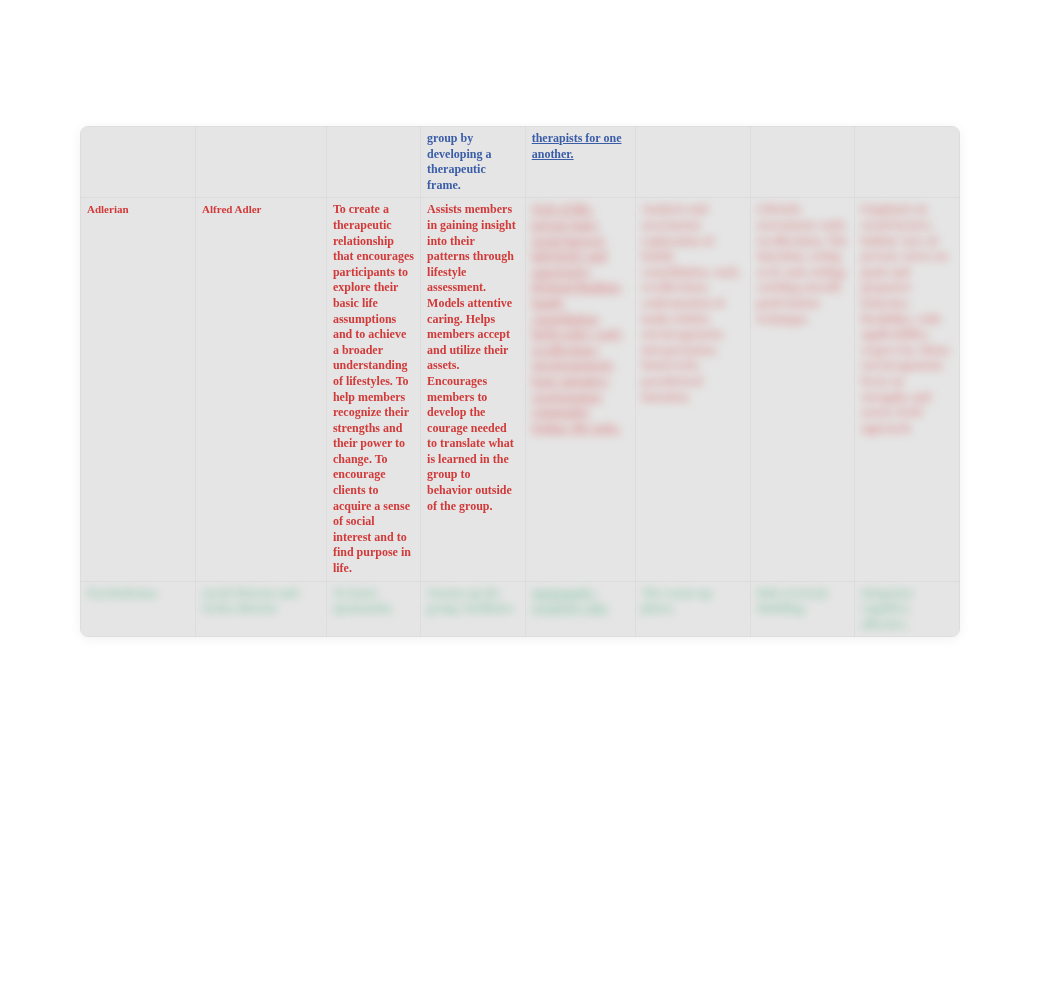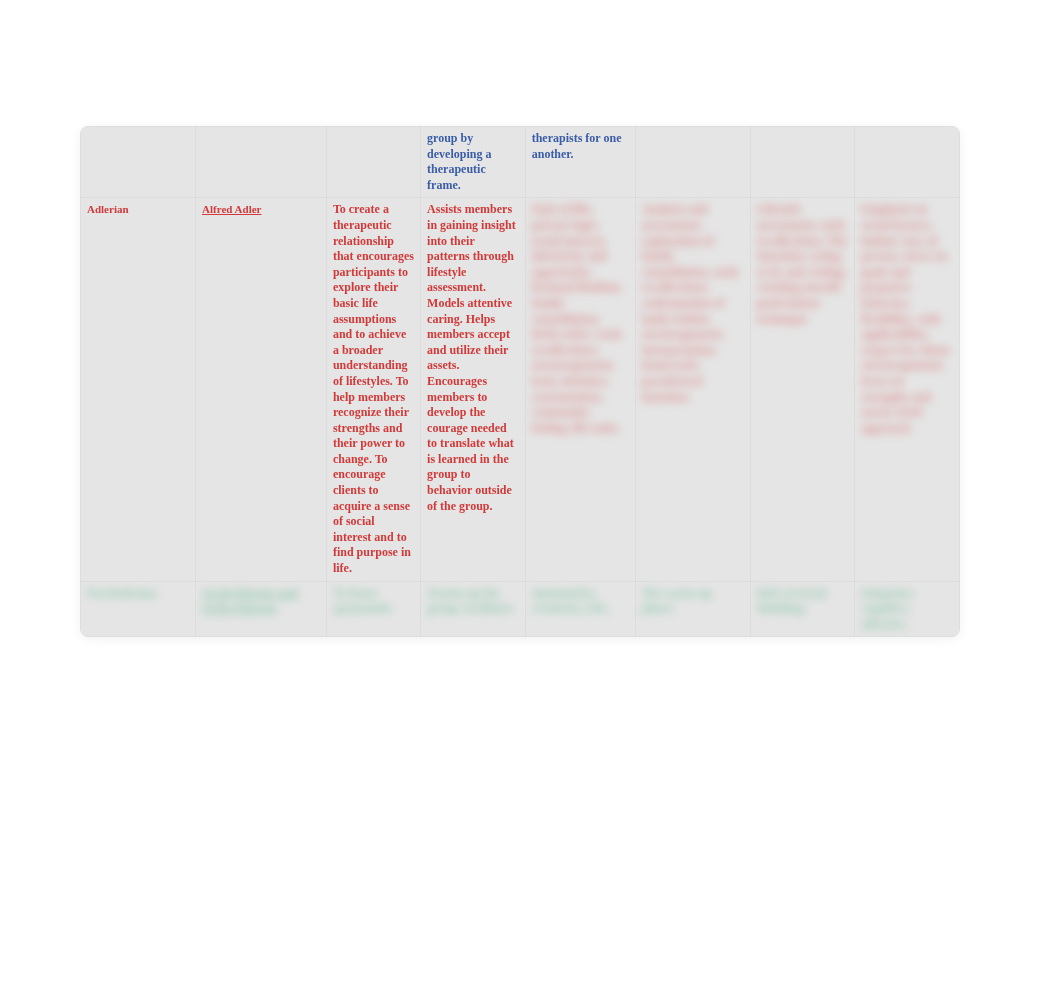--- a/index.html
+++ b/index.html
@@ -30,24 +30,24 @@
   }
   td {
     vertical-align: top;
     padding: 4px 6px;
     font-size: 12px;
     font-weight: bold;
     line-height: 1.3;
     border: 1px solid rgba(0,0,0,0.03);
   }
   .c1 { width: 110px; }
-  .c2 { width: 125px; text-decoration: underline; }
+  .c2 { width: 125px; }
   .c3 { width: 90px; }
   .c4 { width: 100px; }
-  .c5 { width: 105px; }
+  .c5 { width: 105px; text-decoration: underline; }
   .c6 { width: 110px; }
   .c7 { width: 100px; }
   .c8 { width: 100px; }
 
   .row-blue td { color: #3a5da8; }
   .row-red  td { color: #d23a3a; }
   .row-green td { color: #3fae7a; }
 
   .row-red .c1,
   .row-red .c2 { font-size: 11px; }

